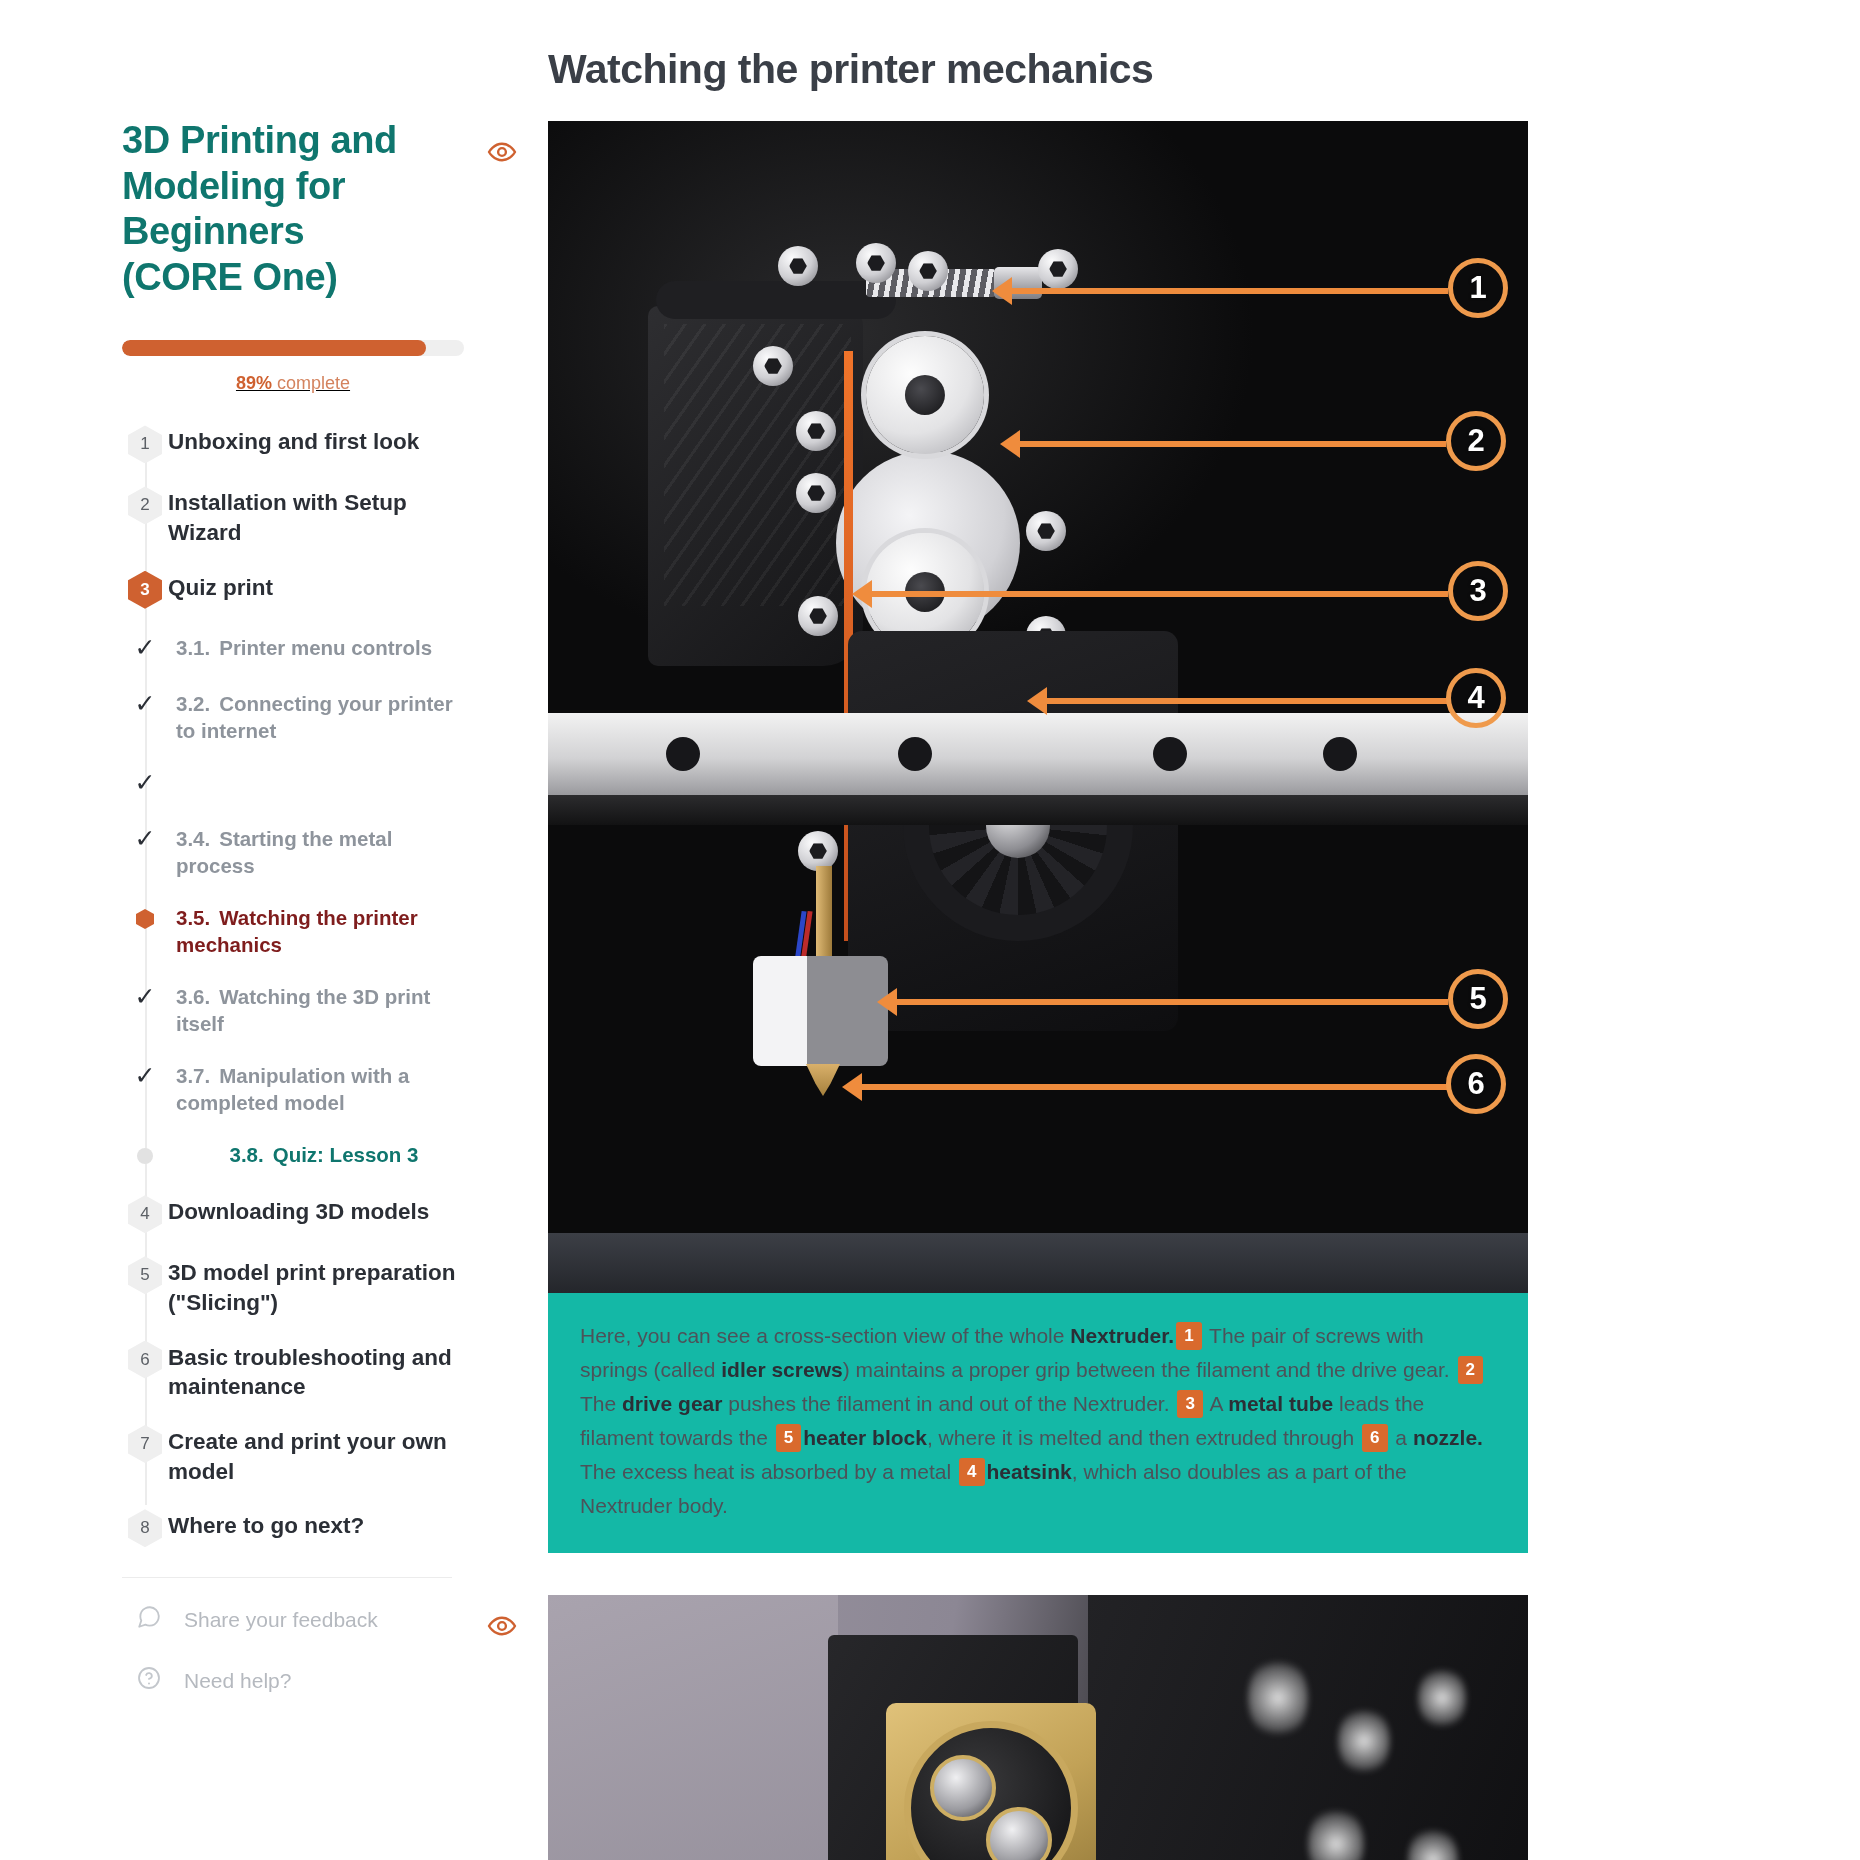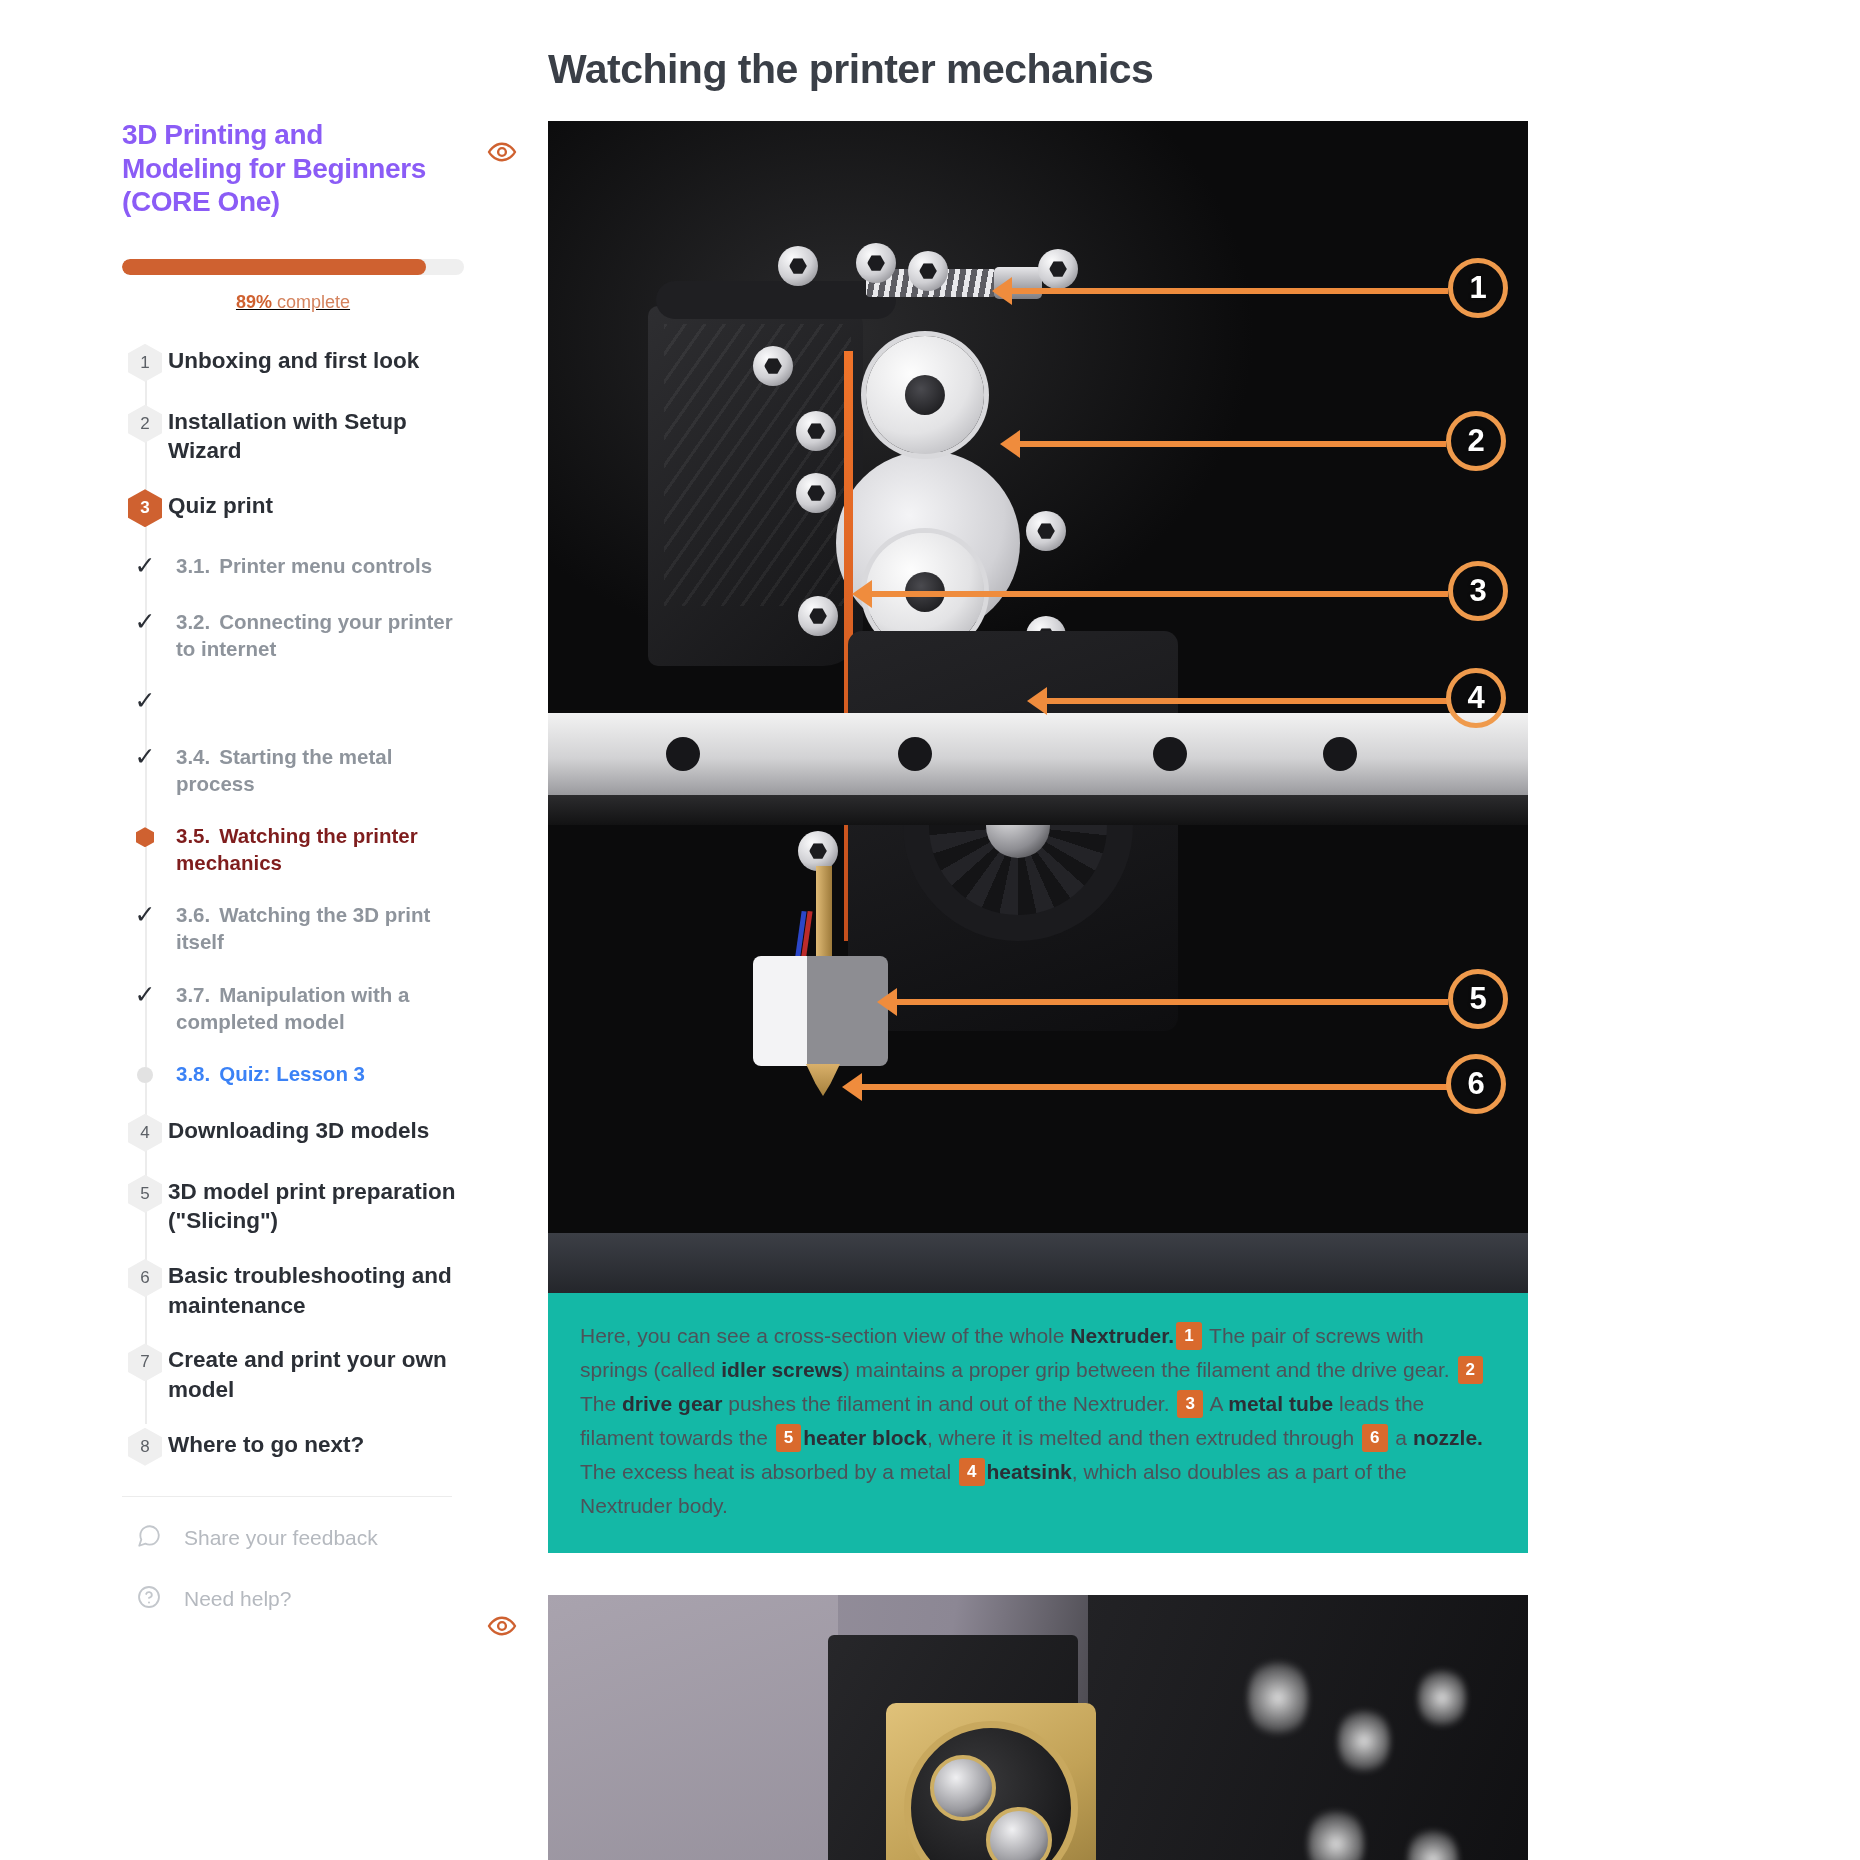--- a/index.html
+++ b/index.html
@@ -20,24 +20,24 @@
   }
 
   
   .sidebar {
     width: 500px;
     flex: 0 0 500px;
     padding: 118px 0 0 122px;
   }
 
   .course-title {
-    font-size: 28px;
+    font-size: 38px;
     line-height: 1.2;
     font-weight: bold;
-    color: #8b5cf6;
+    color: #0f766e;
     letter-spacing: -0.4px;
     width: 310px;
     margin-bottom: 40px;
   }
 
   .progress-wrap { width: 342px; text-decoration: underline; }
 
   .progress-track {
     height: 16px;
     background: #efefef;
@@ -151,21 +151,22 @@
   .toc-item.sub .toc-label {
     font-weight: bold;
     color: #8e949c;
     font-size: 20.5px;
     padding-left: 8px;
   }
   .toc-item.sub.current .toc-label {
     color: #7f1d1d;
   }
   .toc-item.sub.quiz .toc-label {
-    color: #3b82f6;
+    color: #0f766e;
+    text-align: center;
   }
   .toc-label .num { margin-right: 9px; }
 
   .sidebar-divider {
     width: 330px;
     height: 1px;
     background: #ececec;
     margin: 30px 0 26px 0;
   }
 

